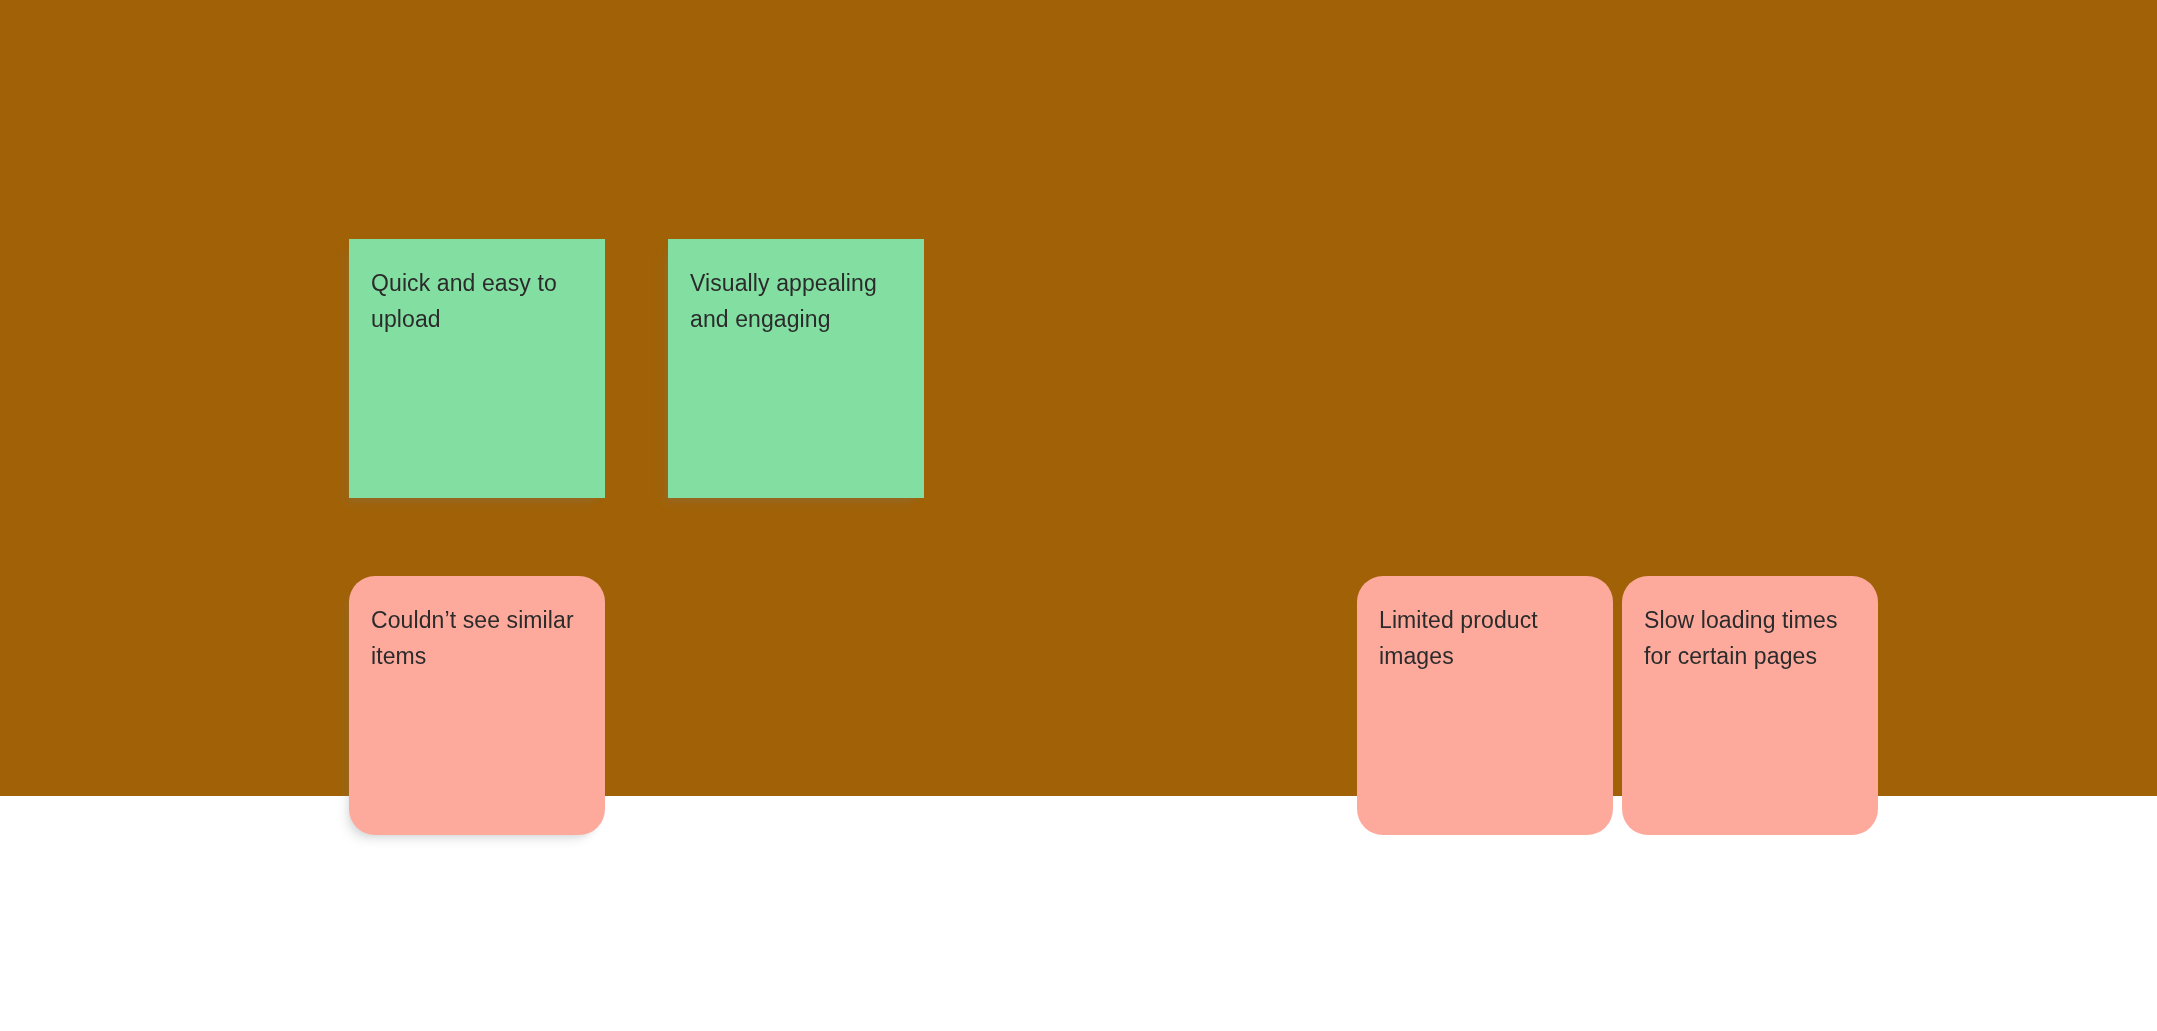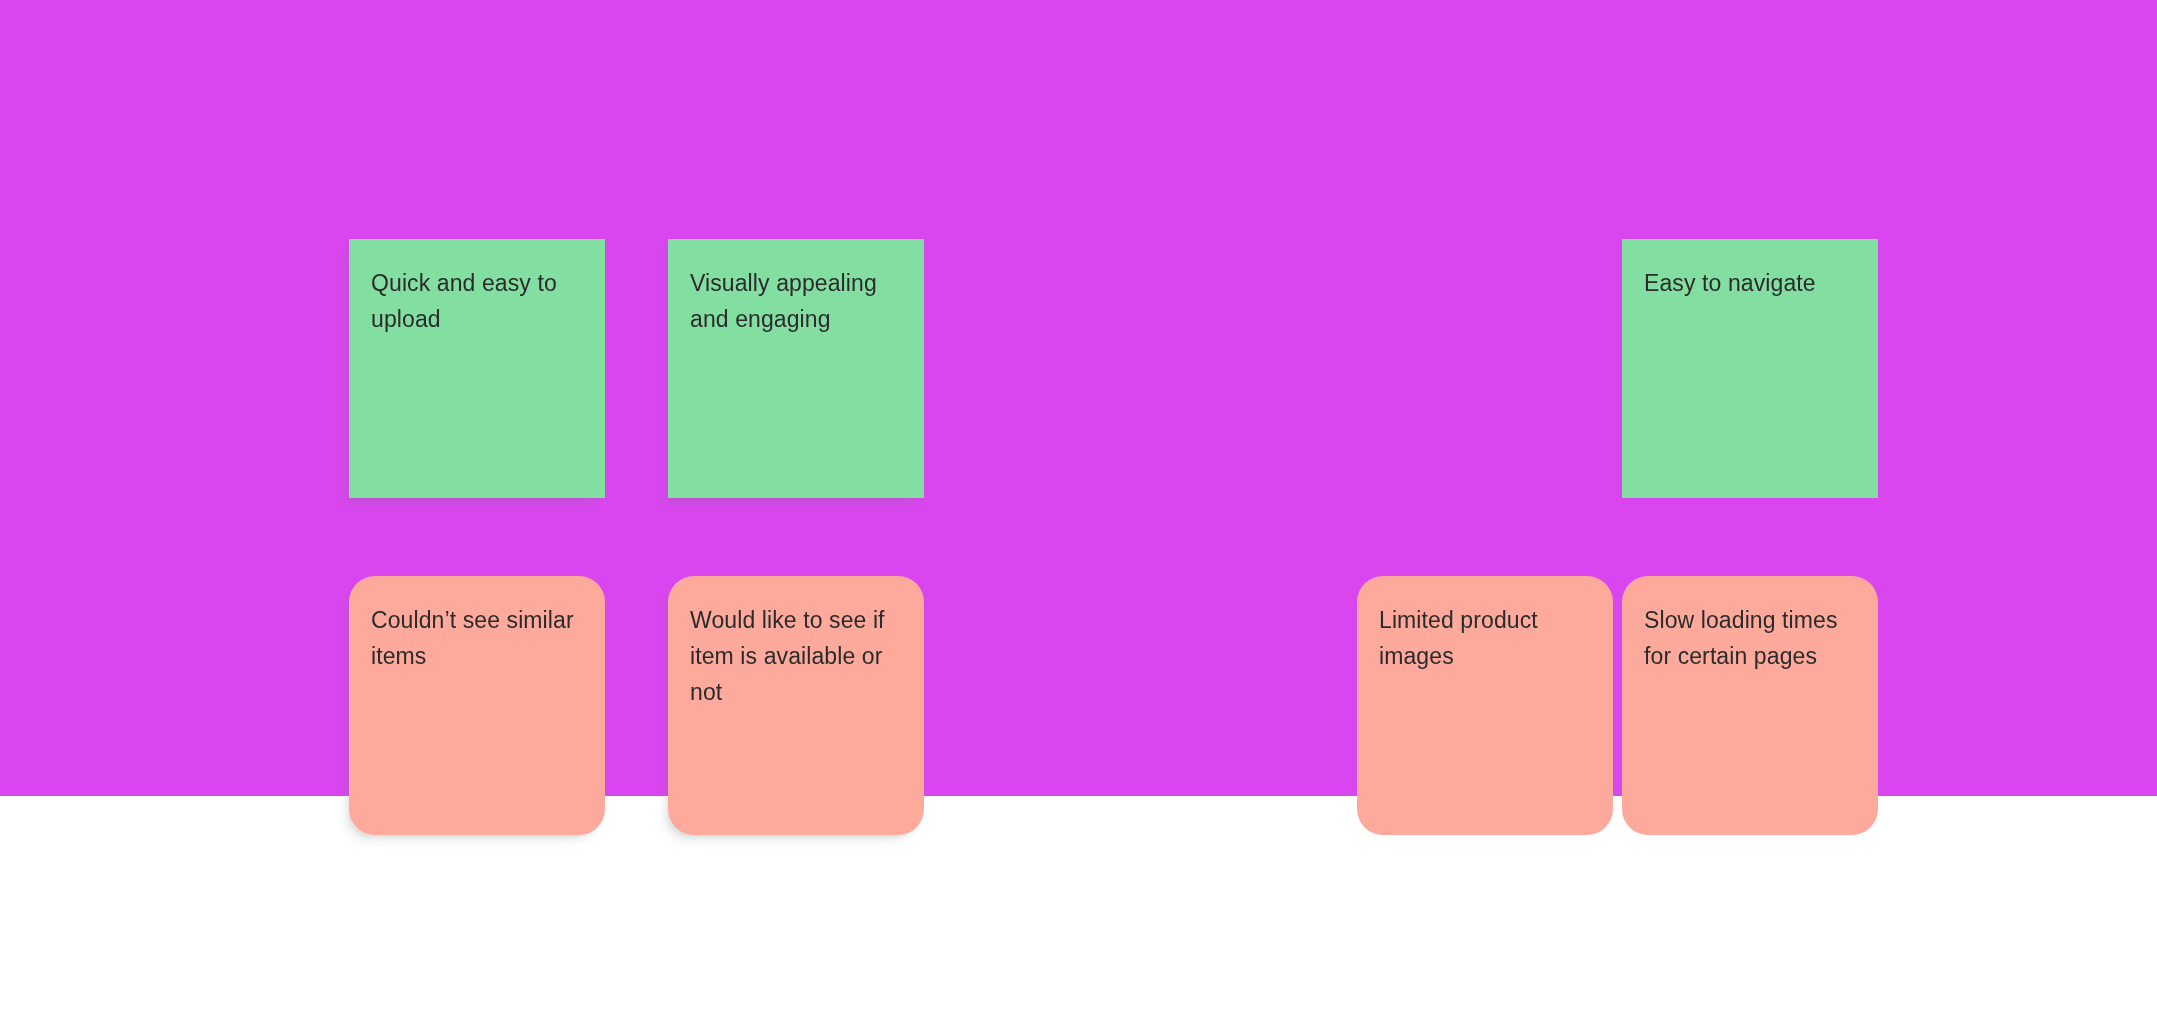--- a/index.html
+++ b/index.html
@@ -12,21 +12,21 @@
     height: 1031px;
     overflow: hidden;
     font-family: "Liberation Sans", sans-serif;
     -webkit-font-smoothing: antialiased;
   }
 
   #board {
     position: relative;
     width: 2157px;
     height: 796px;
-    background: #d946ef;
+    background: #a16207;
   }
 
   .sticky {
     position: absolute;
     width: 256px;
     height: 259px;
     box-sizing: border-box;
     padding: 26px 22px 18px 22px;
     color: #2b2b2b;
     font-size: 23px;
@@ -64,31 +64,25 @@
   <div class="sticky green shadowed" style="left:349px; top:239px;">
     <span class="sticky-text">Quick and easy to upload</span>
   </div>
 
   <div class="sticky green shadowed" style="left:668px; top:239px;">
     <span class="sticky-text">Visually appealing and engaging</span>
   </div>
 
 
 
-  <div class="sticky green" style="left:1622px; top:239px;">
-    <span class="sticky-text">Easy to navigate</span>
-  </div>
 
   <div class="sticky salmon shadowed" style="left:349px; top:576px;">
     <span class="sticky-text">Couldn’t see similar items</span>
   </div>
 
-  <div class="sticky salmon shadowed" style="left:668px; top:576px;">
-    <span class="sticky-text">Would like to see if item is available or not</span>
-  </div>
 
 
   <div class="sticky salmon" style="left:1357px; top:576px;">
     <span class="sticky-text">Limited product images</span>
   </div>
 
   <div class="sticky salmon" style="left:1622px; top:576px;">
     <span class="sticky-text">Slow loading times for certain pages</span>
   </div>
 

